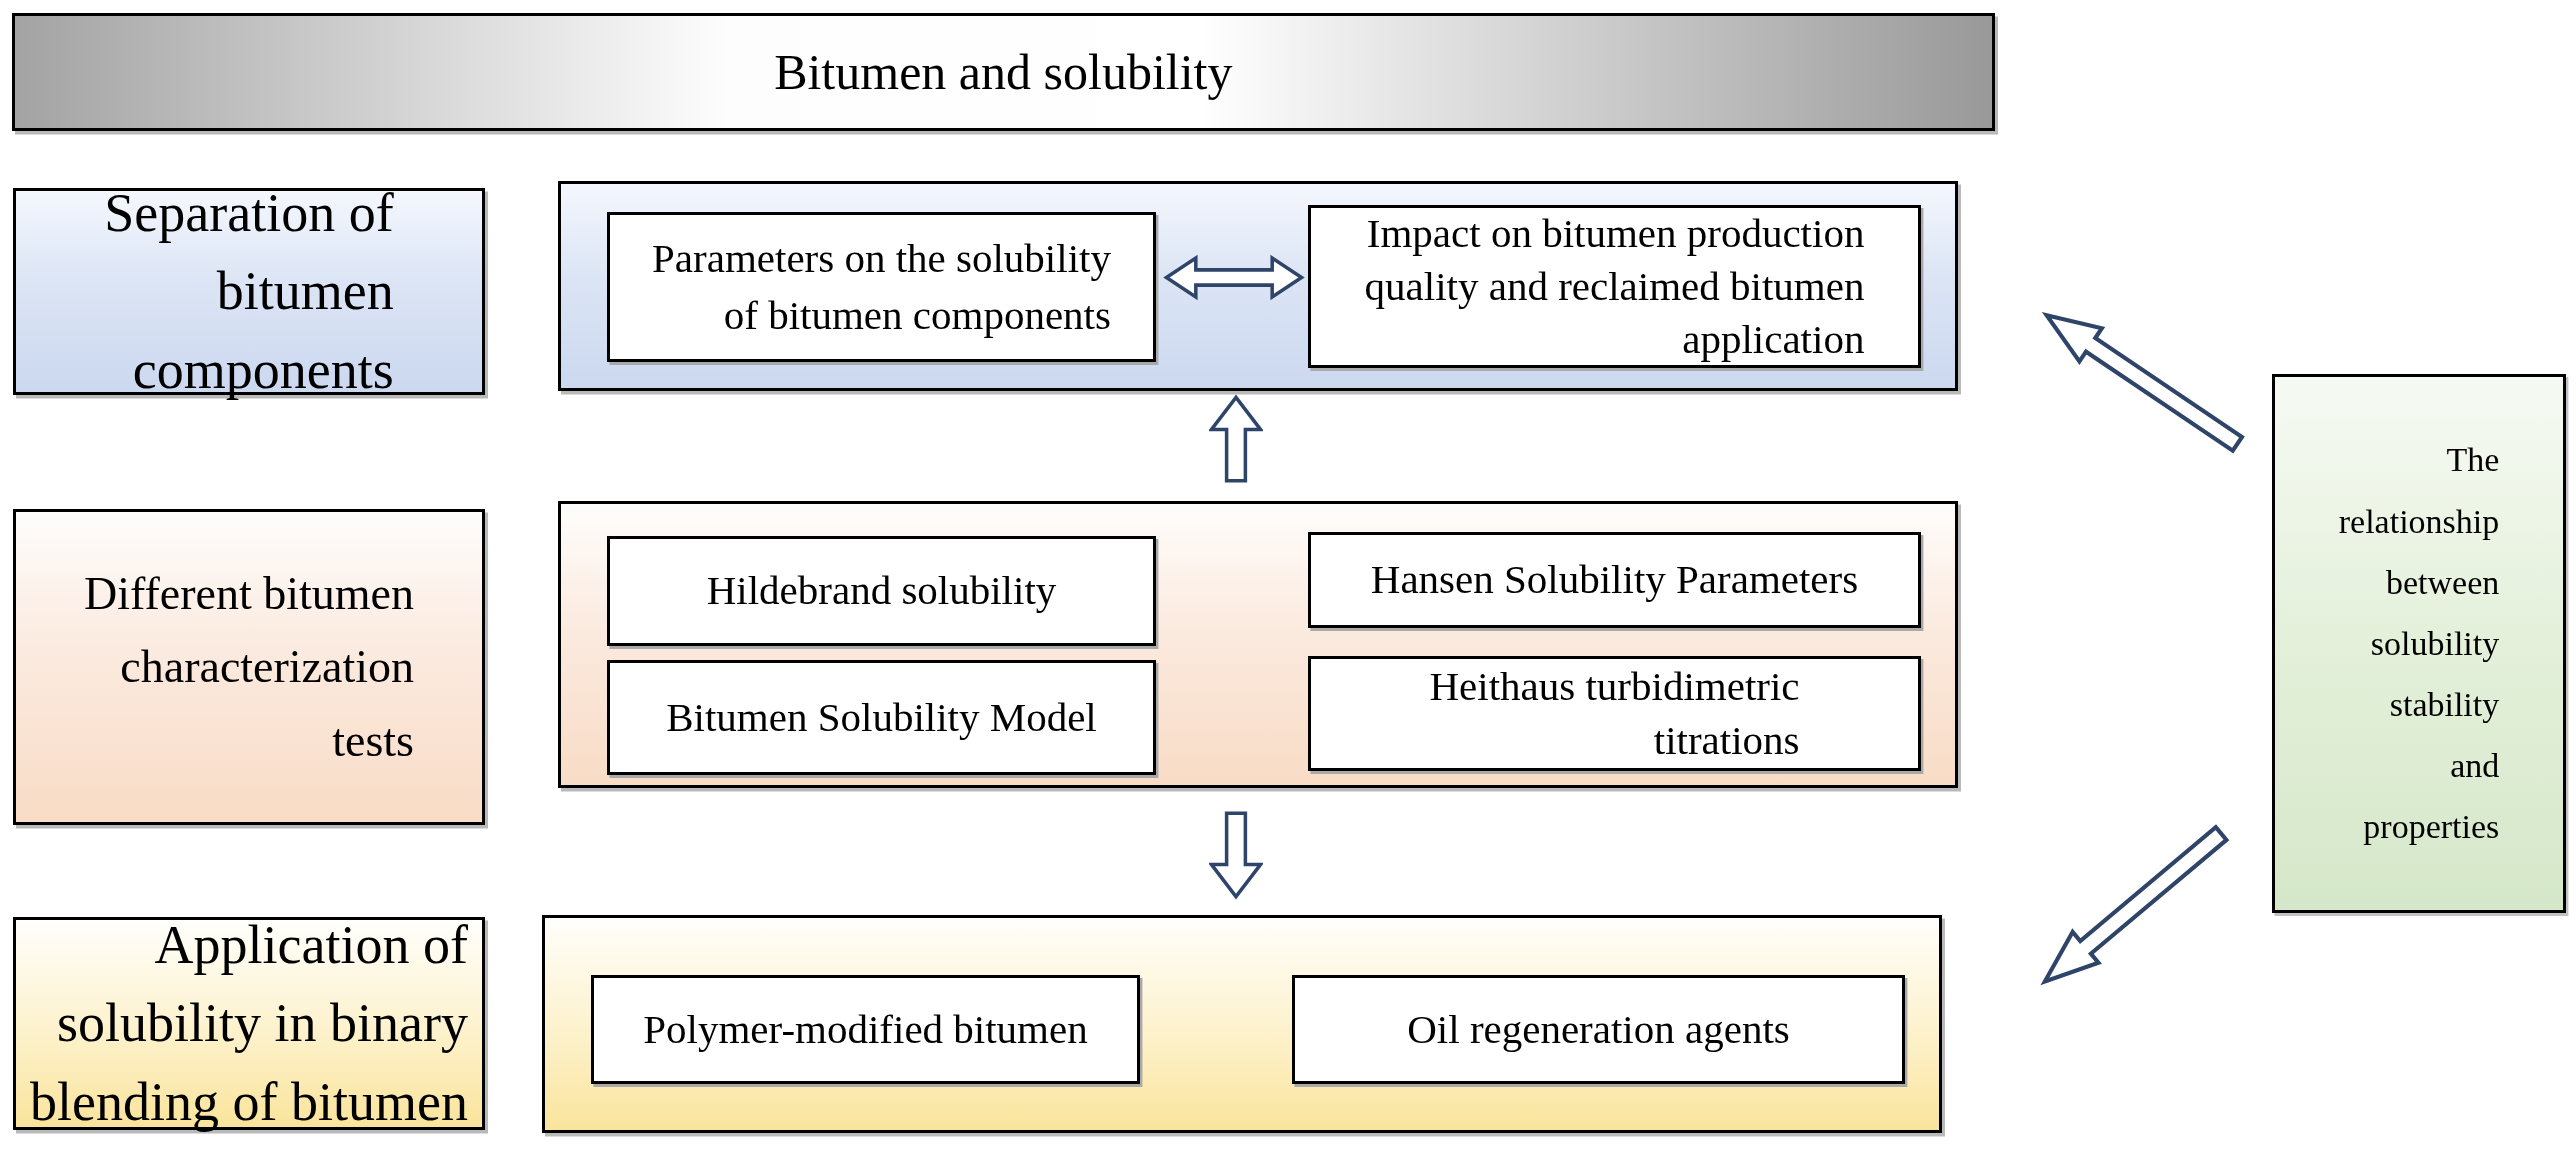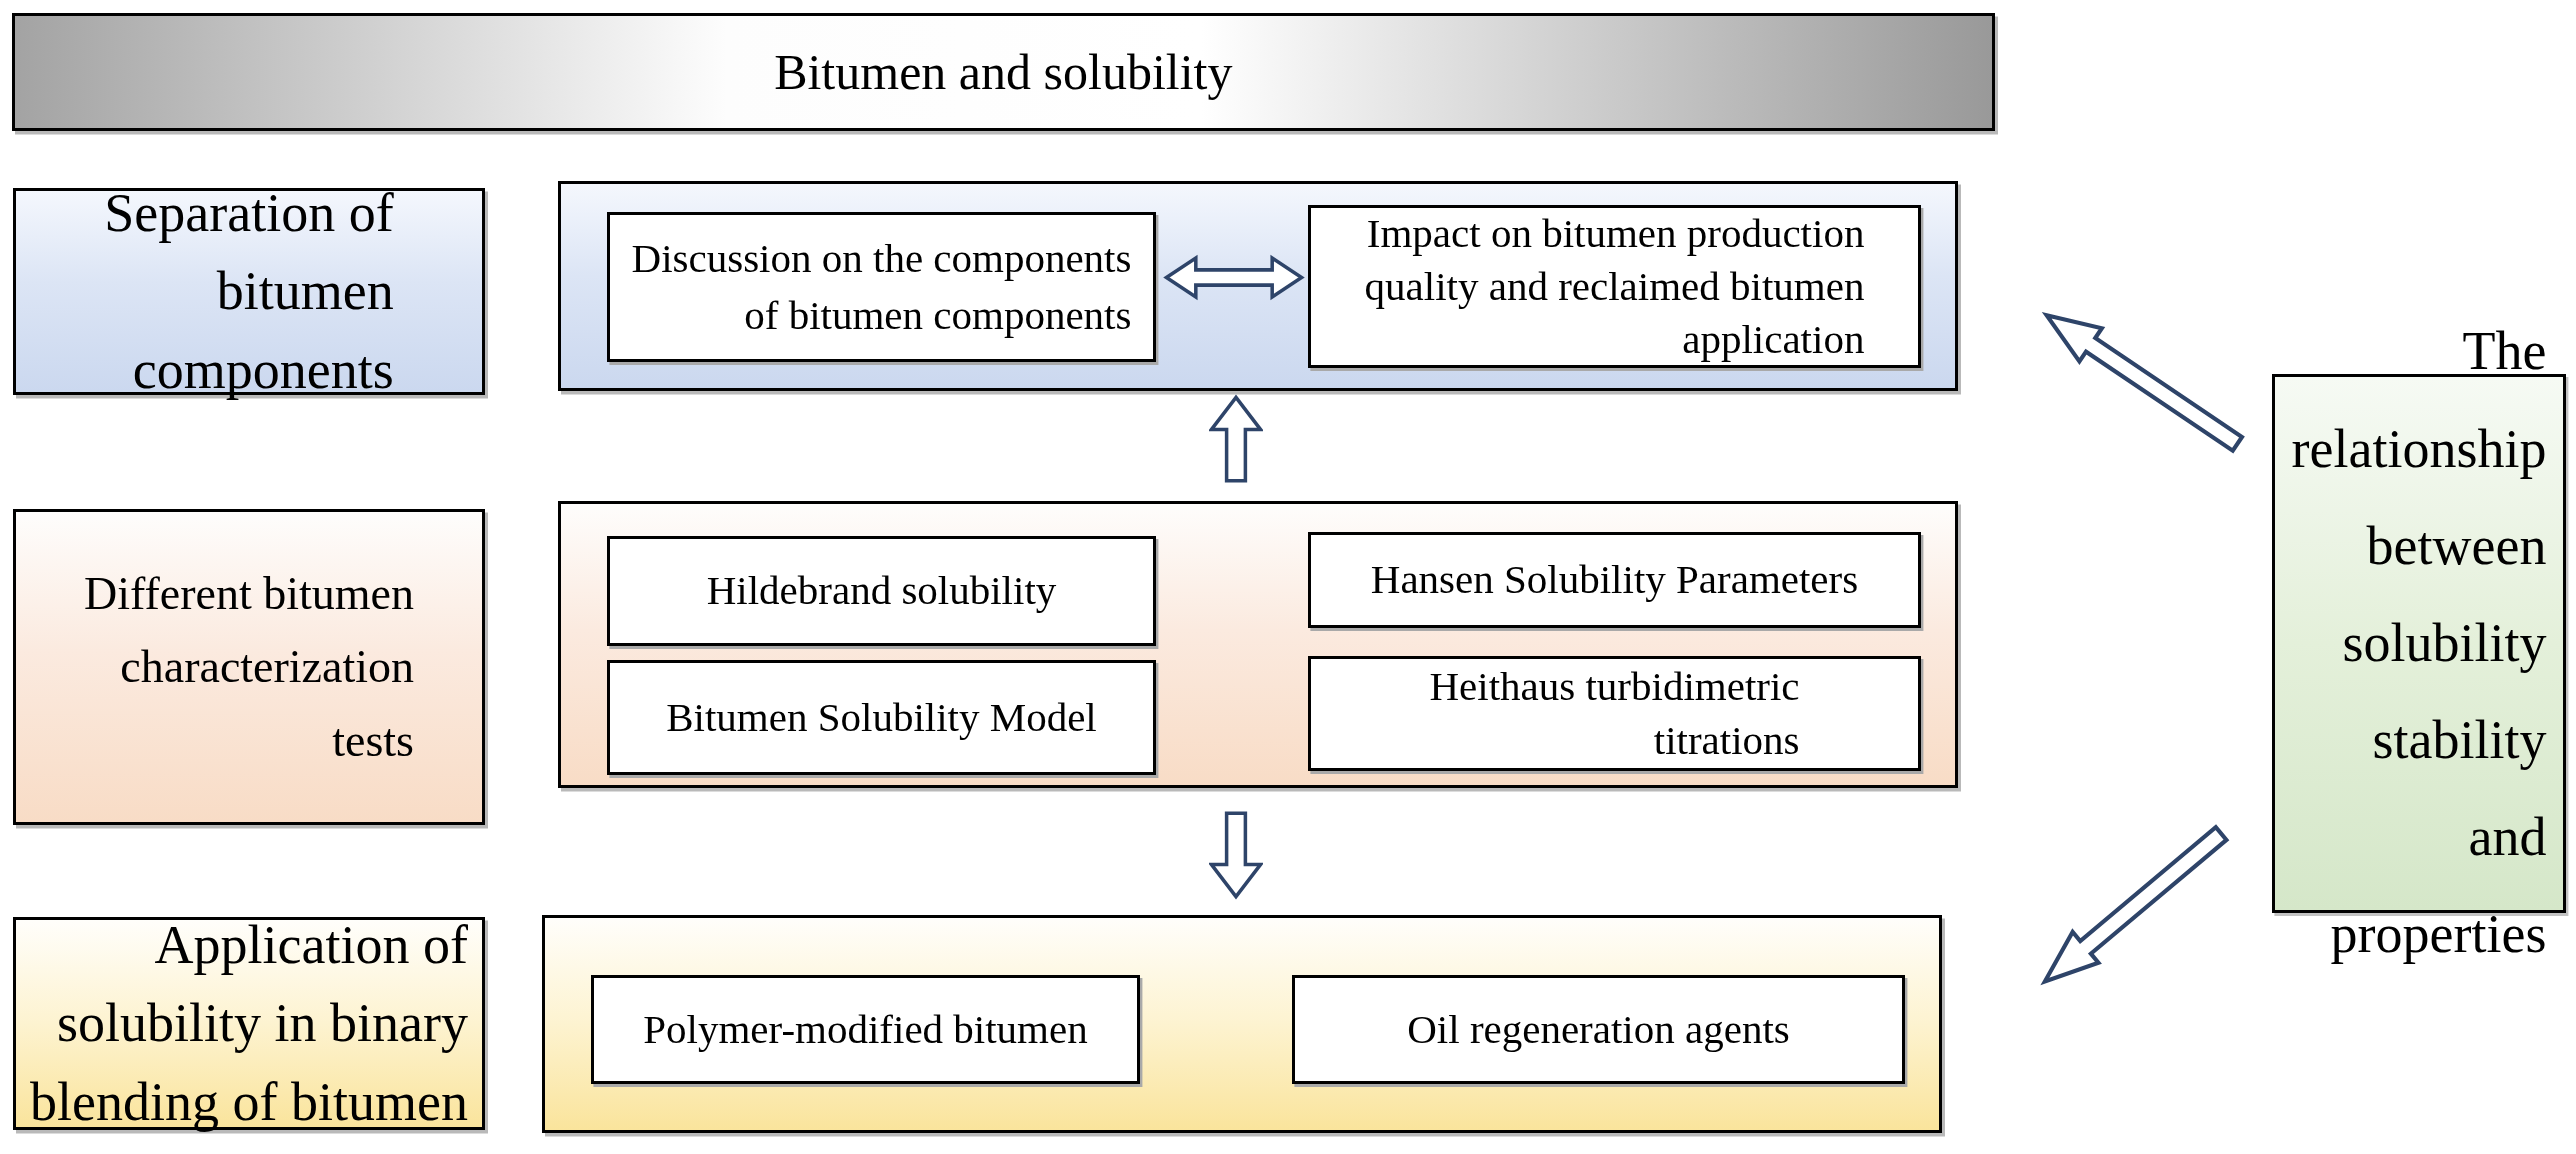--- a/index.html
+++ b/index.html
@@ -17,21 +17,21 @@
   .g-banner{background:linear-gradient(90deg,#a3a3a3 0%,#fdfdfd 36%,#ffffff 60%,#999999 100%);}
   .g-blue{background:linear-gradient(180deg,#f4f7fd 0%,#dce5f5 45%,#cbd8ef 100%);}
   .g-peach{background:linear-gradient(180deg,#fefdfc 0%,#fbeadf 45%,#f8dcc6 100%);}
   .g-yellow{background:linear-gradient(180deg,#fffefb 0%,#fdf3d0 50%,#fae49c 100%);}
   .g-green{background:linear-gradient(180deg,#f6faf4 0%,#e4f0da 50%,#d5e7c9 100%);}
   .fs-title{font-size:50px;}
   .fs-side{font-size:54px;line-height:1.45;}
   .fs-side2{font-size:46px;line-height:1.6;}
   .fs-inner{font-size:41px;line-height:1.4;}
   .fs-inner3{font-size:41px;line-height:1.3;}
-  .fs-green{font-size:54px;line-height:1.8;}
+  .fs-green{font-size:34px;line-height:1.8;}
   svg{position:absolute;display:block;}
   .arrow{fill:#ffffff;stroke:#2e4469;stroke-linejoin:miter;}
 </style>
 </head>
 <body>
 
 <div class="canvas">
 
   <div class="box g-banner shadow-lg fs-title" style="left:11.8px;top:13px;width:1983px;height:118px;">
     <span>Bitumen and solubility</span>
@@ -43,21 +43,21 @@
 
   <div class="box g-peach shadow-lg fs-side2 lines" style="left:13px;top:509px;width:472px;height:316px;">Different bitumen
 characterization
 tests</div>
 
   <div class="box g-yellow shadow-lg fs-side lines" style="left:13px;top:917px;width:472px;height:213px;">Application of
 solubility in binary
 blending of bitumen</div>
 
   <div class="box g-blue shadow-lg" style="left:558px;top:181px;width:1400px;height:210px;">
-    <div class="box inner fs-inner lines" style="left:46px;top:28px;width:549px;height:150px;">Discussion on the components
+    <div class="box inner fs-inner lines" style="left:46px;top:28px;width:549px;height:150px;">Parameters on the solubility
 of bitumen components</div>
     <div class="box inner fs-inner3 lines" style="left:747px;top:21px;width:613px;height:163px;">Impact on bitumen production
 quality and reclaimed bitumen
 application</div>
     <svg style="left:602px;top:70px;" width="142" height="47" viewBox="0 0 240 80">
       <polygon class="arrow" stroke-width="6" points="5,40 55,7 55,27 185,27 185,7 235,40 185,73 185,53 55,53 55,73"></polygon>
     </svg>
   </div>
 
   <svg style="left:1209px;top:394px;" width="54" height="90" viewBox="0 0 92 152">

